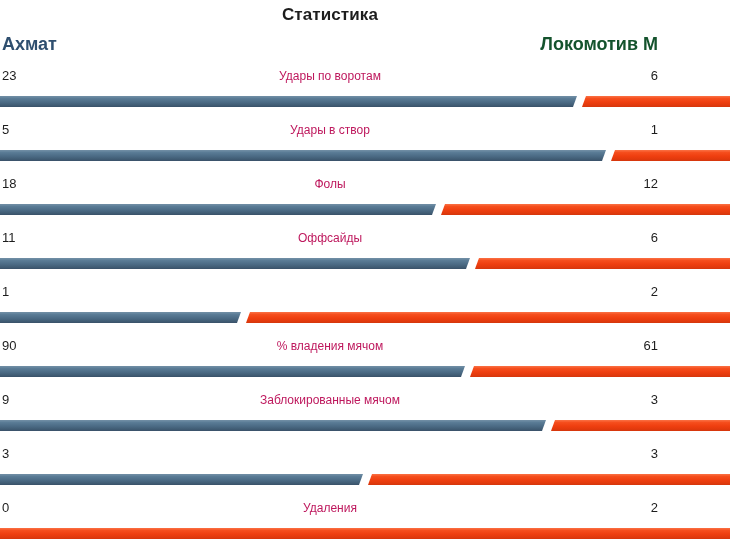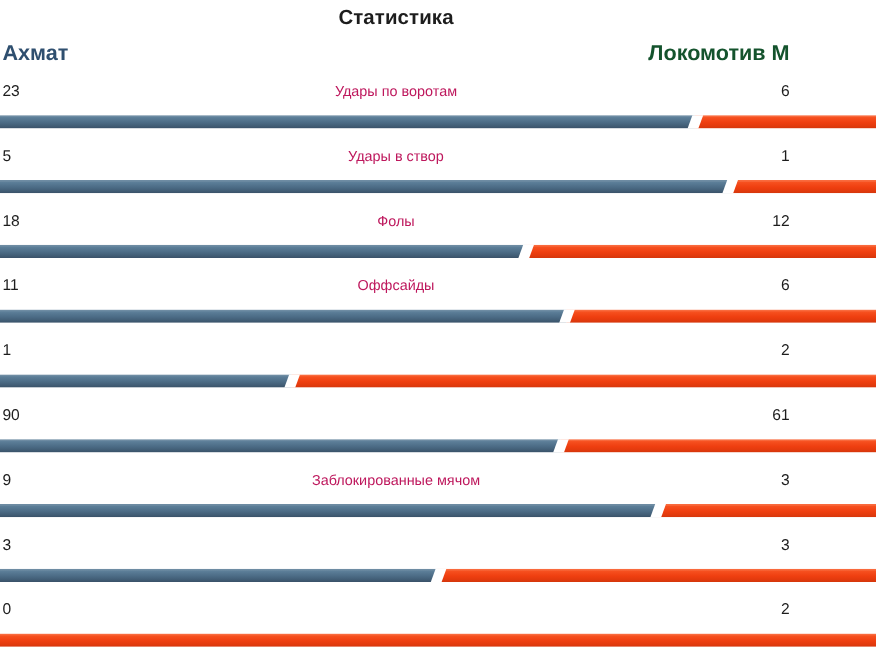--- a/index.html
+++ b/index.html
@@ -195,20 +195,21 @@
         </div>
         <div class="bar">
           <div class="bar-seg bar-home" style="width: 243px;"></div>
           <div class="bar-seg bar-away" style="width: 487px;"></div>
           <div class="bar-split" style="left: 239px;"></div>
         </div>
       </div>
       <div class="stat-row">
         <div class="stat-head">
           <span class="stat-value left">90</span>
+          <span class="stat-label">% владения мячом</span>
           <span class="stat-value right">61</span>
         </div>
         <div class="bar">
           <div class="bar-seg bar-home" style="width: 467px;"></div>
           <div class="bar-seg bar-away" style="width: 263px;"></div>
           <div class="bar-split" style="left: 463px;"></div>
         </div>
       </div>
       <div class="stat-row">
         <div class="stat-head">
@@ -229,20 +230,21 @@
         </div>
         <div class="bar">
           <div class="bar-seg bar-home" style="width: 365px;"></div>
           <div class="bar-seg bar-away" style="width: 365px;"></div>
           <div class="bar-split" style="left: 361px;"></div>
         </div>
       </div>
       <div class="stat-row">
         <div class="stat-head">
           <span class="stat-value left">0</span>
+          <span class="stat-label">Удаления</span>
           <span class="stat-value right">2</span>
         </div>
         <div class="bar full-away">
           <div class="bar-seg bar-away" style="width: 730px;"></div>
         </div>
       </div>
     </div>
 
 </div>
 

